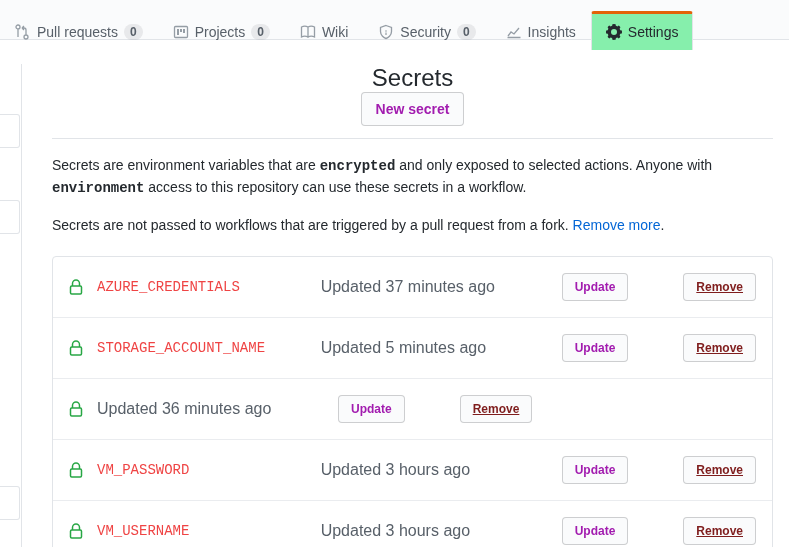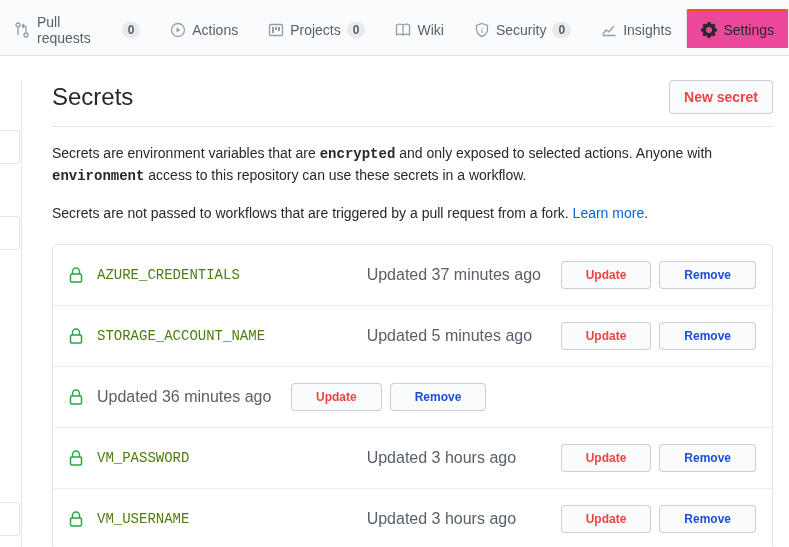--- a/index.html
+++ b/index.html
@@ -24,24 +24,24 @@
     align-items: center;
     gap: 6px;
     padding: 10px 14px;
     font-size: 14px;
     color: #586069;
     cursor: pointer;
     border: 1px solid transparent;
     border-top-width: 3px;
     border-bottom: none;
     position: relative;
-    top: 1px;
+    top: 11px;
   }
   .tab.selected {
-    background: #ec4899;
+    background: #86efac;
     border-color: #e1e4e8;
     border-top-color: #e36209;
     color: #24292e;
     border-radius: 3px 3px 0 0;
   }
   .tab .icon { width: 16px; height: 16px; fill: #959da5; display: inline-flex; }
   .tab.selected .icon { fill: #24292e; }
   .counter {
     background: rgba(27,31,35,0.08);
     color: #586069;
@@ -76,44 +76,47 @@
   .content {
     flex: 1;
     padding: 0 16px 0 30px;
   }
   .header-row {
     display: flex;
     align-items: center;
     justify-content: space-between;
     padding-bottom: 12px;
     border-bottom: 1px solid #e1e4e8;
+    flex-direction: column;
   }
   .header-row h2 {
     margin: 0;
     font-size: 24px;
     font-weight: 400;
   }
   .btn {
     background: #fafbfc;
     border: 1px solid rgba(27,31,35,0.2);
     border-radius: 4px;
     padding: 6px 14px;
     font-size: 14px;
     font-weight: 600;
-    color: #ef4444;
+    color: #a21caf;
     cursor: pointer;
     line-height: 20px;
   }
   .btn-sm {
-    padding: 3px 24px;
+    padding: 3px 12px;
     font-size: 12px;
     line-height: 20px;
+    margin-left: 47px;
   }
   .btn-danger {
-    color: #1d4ed8;
+    color: #7f1d1d;
+    text-decoration: underline;
   }
   .desc {
     margin: 16px 0 10px 0;
     color: #24292e;
     line-height: 1.5;
   }
   .desc a { color: #0366d6; text-decoration: none; cursor: pointer; }
   .bold { font-weight: 600; font-family: Liberation Mono, monospace; }
   .secret-list {
     border: 1px solid #e1e4e8;
@@ -130,21 +133,21 @@
   .secret-row:last-child { border-bottom: none; }
   .lock-icon {
     width: 14px;
     height: 16px;
     fill: #28a745;
     stroke: #28a745;
     flex: 0 0 auto;
   }
   .secret-name {
     font-family: SFMono-Regular, Consolas, "Liberation Mono", Menlo, monospace;
-    color: #4d7c0f;
+    color: #ef4444;
     font-size: 14px;
     flex: 1;
   }
   .updated {
     color: #586069;
     font-size: 16px;
     width: 180px;
   }
   .row-actions {
     display: flex;
@@ -160,29 +163,20 @@
     <div class="tab">
       <span class="icon">
         <svg viewBox="0 0 16 16">
             <path d="M5 3a2 2 0 1 1-4 0 2 2 0 0 1 4 0zM3 5v8M3 13a2 2 0 1 0 0 0zm0 0a2 2 0 1 1 0 0zM13 13a2 2 0 1 1-4 0 2 2 0 0 1 4 0zM11 11V6a2 2 0 0 0-2-2H7m0 0 2-2M7 4l2 2" fill="none" stroke="#959da5" stroke-width="1.3"></path>
           </svg>
       </span>
       <span>Pull requests</span>
       <span class="counter">0</span>
     </div>
 
-    <div class="tab">
-      <span class="icon">
-        <svg viewBox="0 0 16 16">
-            <circle cx="8" cy="8" r="6.5" fill="none" stroke="#959da5" stroke-width="1.3"></circle>
-            <path d="M6.5 5.5v5l4-2.5z" fill="#959da5"></path>
-          </svg>
-      </span>
-      <span>Actions</span>
-    </div>
 
     <div class="tab">
       <span class="icon">
         <svg viewBox="0 0 16 16">
             <rect x="1.5" y="2.5" width="13" height="11" rx="1" fill="none" stroke="#959da5" stroke-width="1.3"></rect>
             <path d="M4 5h2v6H4zM7 5h2v3H7zM10 5h2v4h-2z" fill="#959da5"></path>
           </svg>
       </span>
       <span>Projects</span>
       <span class="counter">0</span>
@@ -242,21 +236,21 @@
     <div class="header-row">
       <h2>Secrets</h2>
       <button class="btn">New secret</button>
     </div>
 
     <p class="desc">
       <span>Secrets are environment variables that are </span><span class="bold">encrypted</span><span> and only exposed to selected actions. Anyone with </span><span class="bold">environment</span><span> access to this repository can use these secrets in a workflow.</span>
     </p>
 
     <p class="desc">
-      <span>Secrets are not passed to workflows that are triggered by a pull request from a fork. </span><a>Learn more</a><span>.</span>
+      <span>Secrets are not passed to workflows that are triggered by a pull request from a fork. </span><a>Remove more</a><span>.</span>
     </p>
 
     <div class="secret-list" id="secret-list">
         <div class="secret-row">
           <svg class="lock-icon" viewBox="0 0 14 16">
             <path fill="none" stroke="#28a745" stroke-width="1.5" d="M3.5 7V4.5a3.5 3.5 0 1 1 7 0V7"></path>
             <rect x="1.5" y="7" width="11" height="8" rx="1.2" fill="none" stroke="#28a745" stroke-width="1.5"></rect>
           </svg>
           <span class="secret-name">AZURE_CREDENTIALS</span>
           <span class="updated">Updated 37 minutes ago</span>

